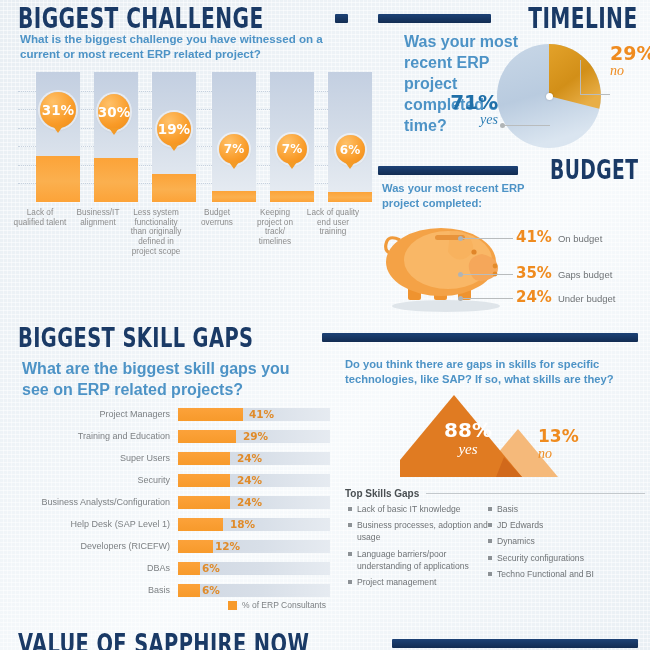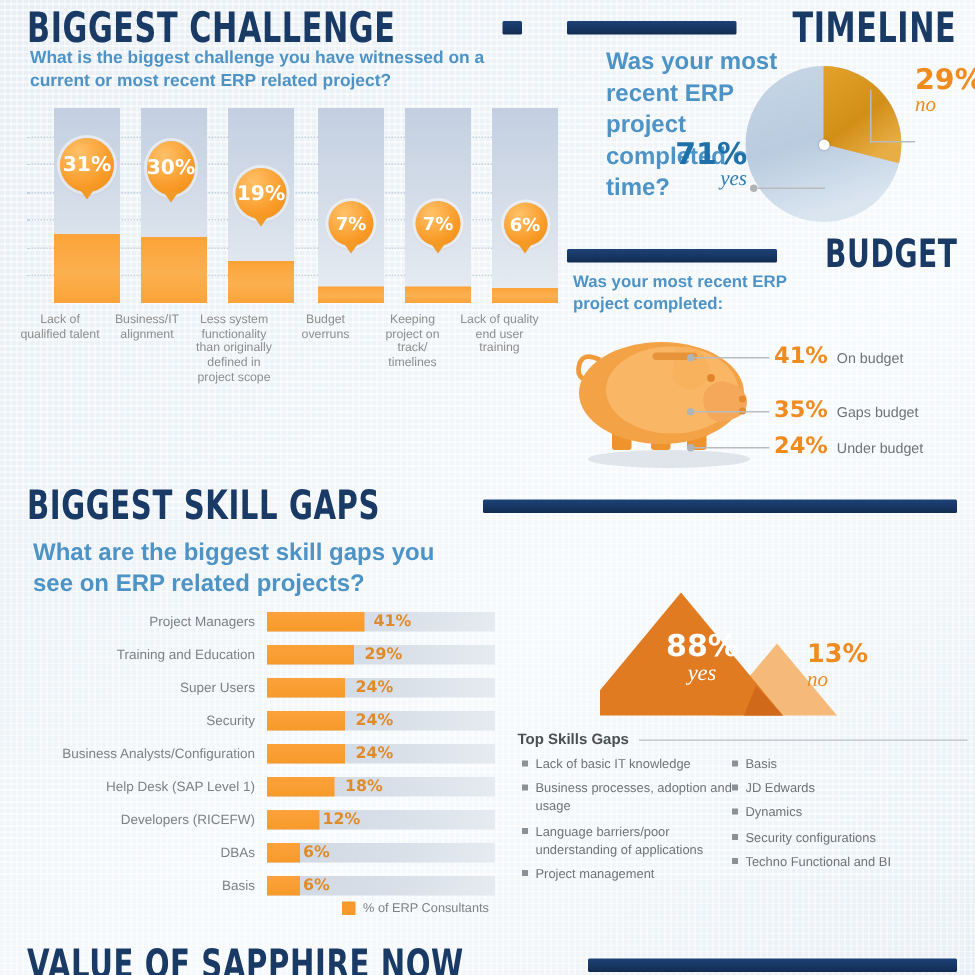--- a/index.html
+++ b/index.html
@@ -289,20 +289,21 @@
         <div class="hfill" style="left: 178px; width: 22px; position: absolute;"></div>
         <div class="hval" style="left: 202px;">6%</div>
       </div>
     </div>
 
   <div class="legend" style="left:228px;top:600px;">
     <span class="sw"></span>
     <span class="lt">% of ERP Consultants</span>
   </div>
 
+  <div class="abs question" style="left:345px;top:357px;width:300px;font-size:11.2px;">Do you think there are gaps in skills for specific technologies, like SAP? If so, what skills are they?</div>
 
   <div class="abs" style="left:400px;top:393px;">
     <svg width="200" height="92" viewBox="0 0 200 92">
       <polygon points="150,30 190,30 190,0" fill="none"></polygon>
       <polygon points="118,36 158,84 78,84" fill="#f5b97a"></polygon>
       <polygon points="54,2 122,84 -14,84" fill="#e07b22"></polygon>
       <polygon points="104,64 122,84 96,84" fill="#d1691b"></polygon>
     </svg>
   </div>
   <div class="abs" style="left:438px;top:420px;text-align:center;width:60px;">

